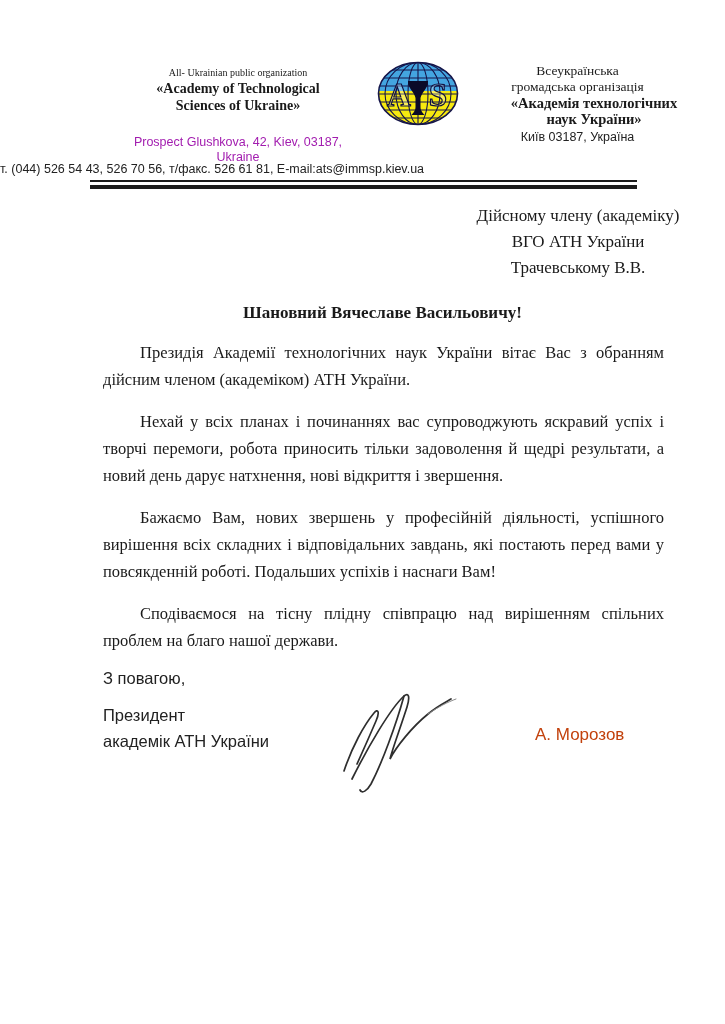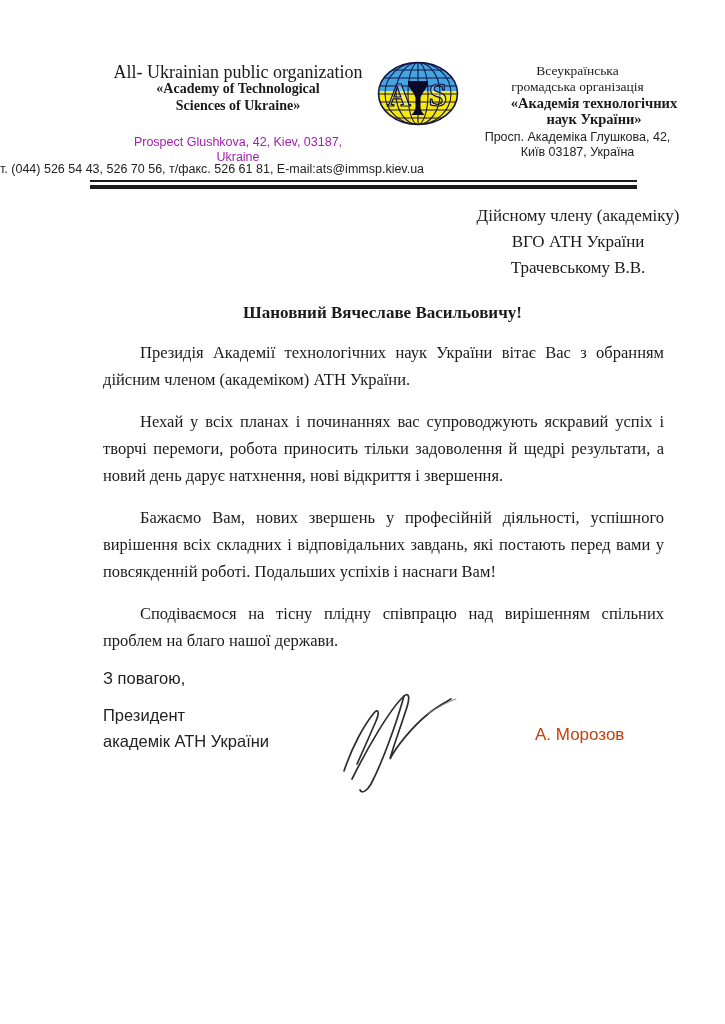--- a/index.html
+++ b/index.html
@@ -10,21 +10,21 @@
     background:#ffffff;
     font-family:"Liberation Serif", serif;
     color:#1a1a1a;
     overflow:hidden;
   }
   
   .org-left {
     position:absolute; left:88px; top:64px; width:300px;
     text-align:center;
   }
-  .org-left .org-line1 { font-size:18px; line-height:17px; }
+  .org-left .org-line1 { font-size:10px; line-height:17px; }
   .org-left .org-name  { font-size:14px; font-weight:bold; line-height:16.5px; }
   .org-left .org-addr  { margin-top:21px; font-family:"Liberation Sans", sans-serif; font-size:12.5px; line-height:14.5px; color:#a21caf; }
 
   .logo-wrap { position:absolute; left:377px; top:61px; width:82px; height:65px; }
 
   .org-right {
     position:absolute; left:440px; top:63px; width:275px;
     text-align:center;
   }
   .org-right .org-line1 { font-size:13.5px; line-height:16px; }
@@ -122,21 +122,20 @@
       <path d="M31,20 L51,20 C51,28 44.5,31 43.5,37 L43.5,46 C43.5,50 46,52 47.5,54 L34.5,54 C36,52 38.5,50 38.5,46 L38.5,37 C37.5,31 31,28 31,20 Z" fill="#0a0a28"></path>
     </svg>
   </div>
 
   <div class="org-right">
     <div class="org-line1">Всеукраїнська</div>
     <div class="org-line1">громадська організація</div>
     <div class="org-name">«Академія технологічних</div>
     <div class="org-name">наук України»</div>
     <div class="org-addr">
-      <div>Просп. Академіка Глушкова, 42,</div>
       <div>Київ 03187,  Україна</div>
     </div>
   </div>
 
   <div class="contact-line">т. (044) 526 54 43, 526 70 56, т/факс. 526 61 81, E-mail:ats@immsp.kiev.ua</div>
 
   <div class="head-rule"></div>
 
   <div class="recipient">
     <div>Дійсному члену (академіку)</div>

